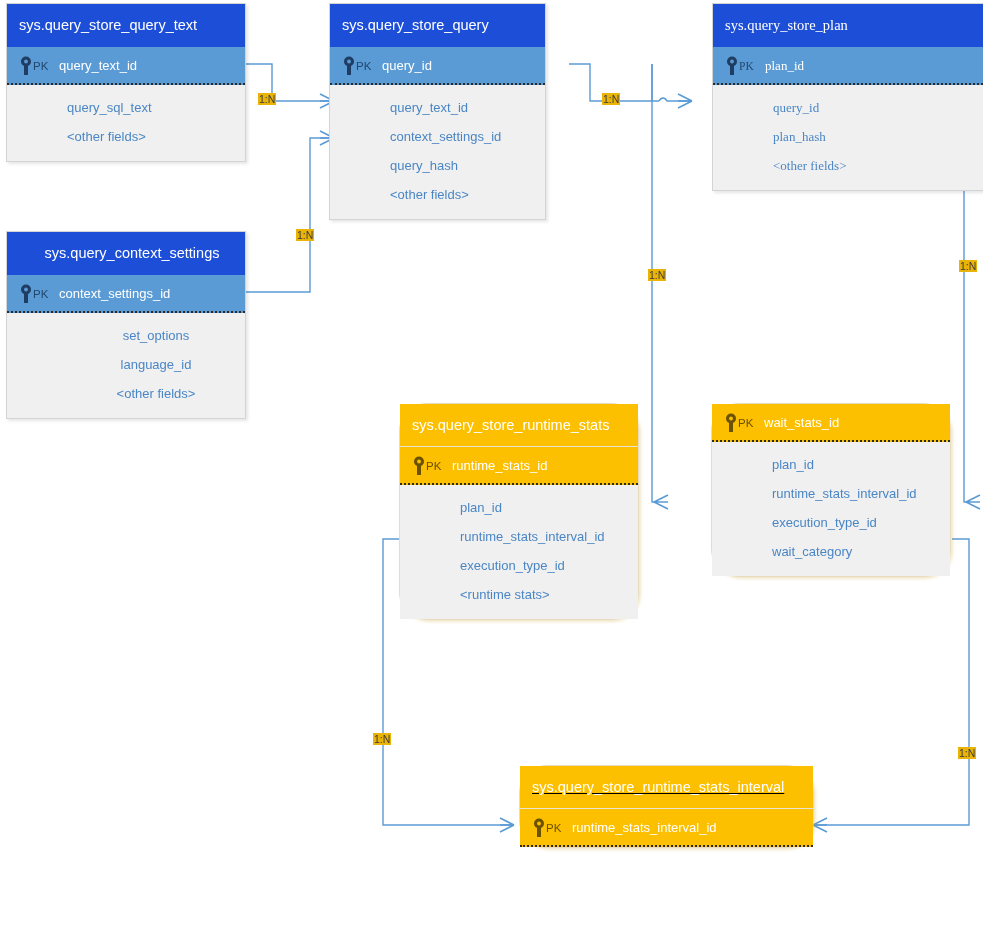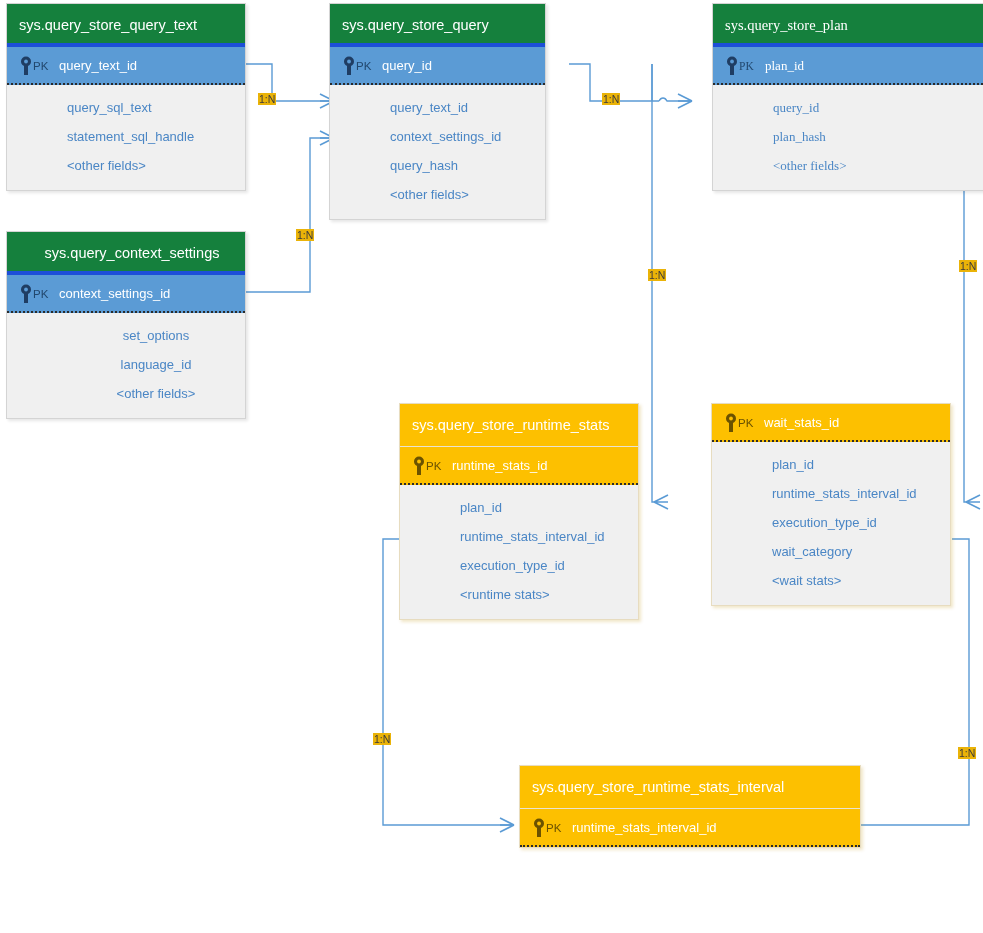--- a/index.html
+++ b/index.html
@@ -79,29 +79,29 @@
   .entity .ent-field {
     height: 29px;
     line-height: 29px;
     padding-left: 60px;
     font-size: 13px;
     color: #4a86c5;
     white-space: nowrap;
   }
 
   
-  .theme-blue .ent-title { background: #15803d; border-bottom: 4px solid #1d4ed8; }
+  .theme-blue .ent-title { background: #1d4ed8; border-bottom: 4px solid #1d4ed8; }
   .theme-blue .ent-pk    { background: #5b9bd5; }
   .theme-blue .ent-pk .pk-tag { color: #22486e; }
 
   
   .theme-orange .ent-title { background: #fdc000; border-bottom: 1px solid #e9e3d2; }
   .theme-orange .ent-pk    { background: #fdc000; }
   .theme-orange .ent-pk .pk-tag { color: #6b5200; }
-  .theme-orange { border-color: #e7dcc0; box-shadow: 2px 2px 3px rgba(200,160,40,0.25); }
+  .theme-orange { border-color: #e7dcc0; box-shadow: 2px 2px 3px rgba(200,160,40,0.25); border-radius: 28px; }
 
   .rel-label {
     position: absolute;
     font-size: 10.5px;
     color: #3b3b3b;
     background: #eab308;
     padding: 0 1px;
     white-space: nowrap;
     font-family: "Liberation Sans", sans-serif;
   }
@@ -176,21 +176,20 @@
       <svg class="pk-key" viewBox="0 0 14 20">
         <circle cx="7" cy="5.5" r="5" fill="#1f3d63"></circle>
         <circle cx="7" cy="5.5" r="1.9" fill="#5b9bd5"></circle>
         <rect x="5" y="9" width="4" height="10" fill="#1f3d63"></rect>
       </svg>
       <span class="pk-tag">PK</span>
       <span class="pk-name">query_text_id</span>
     </div>
     <div class="ent-fields">
       <div class="ent-field">query_sql_text</div>
-      <div class="ent-field">statement_sql_handle</div>
       <div class="ent-field">&lt;other fields&gt;</div>
     </div>
   </div>
 
   <div class="entity theme-blue" style="left:329px; top:3px; width:217px;">
     <div class="ent-title">sys.query_store_query</div>
     <div class="ent-pk">
       <svg class="pk-key" viewBox="0 0 14 20">
         <circle cx="7" cy="5.5" r="5" fill="#1f3d63"></circle>
         <circle cx="7" cy="5.5" r="1.9" fill="#5b9bd5"></circle>
@@ -270,25 +269,24 @@
         <rect x="5" y="9" width="4" height="10" fill="#6b5200"></rect>
       </svg>
       <span class="pk-tag">PK</span>
       <span class="pk-name">wait_stats_id</span>
     </div>
     <div class="ent-fields">
       <div class="ent-field">plan_id</div>
       <div class="ent-field">runtime_stats_interval_id</div>
       <div class="ent-field">execution_type_id</div>
       <div class="ent-field">wait_category</div>
-      <div class="ent-field">&lt;wait stats&gt;</div>
-    </div>
-  </div>
-
-  <div class="entity theme-orange" style="left:519px; top:765px; width:342px;">
+    </div>
+  </div>
+
+  <div class="entity theme-orange" style="left:519px; top:765px; width:295px;text-decoration:underline;">
     <div class="ent-title">sys.query_store_runtime_stats_interval</div>
     <div class="ent-pk">
       <svg class="pk-key" viewBox="0 0 14 20">
         <circle cx="7" cy="5.5" r="5" fill="#6b5200"></circle>
         <circle cx="7" cy="5.5" r="1.9" fill="#fdc000"></circle>
         <rect x="5" y="9" width="4" height="10" fill="#6b5200"></rect>
       </svg>
       <span class="pk-tag">PK</span>
       <span class="pk-name">runtime_stats_interval_id</span>
     </div>

